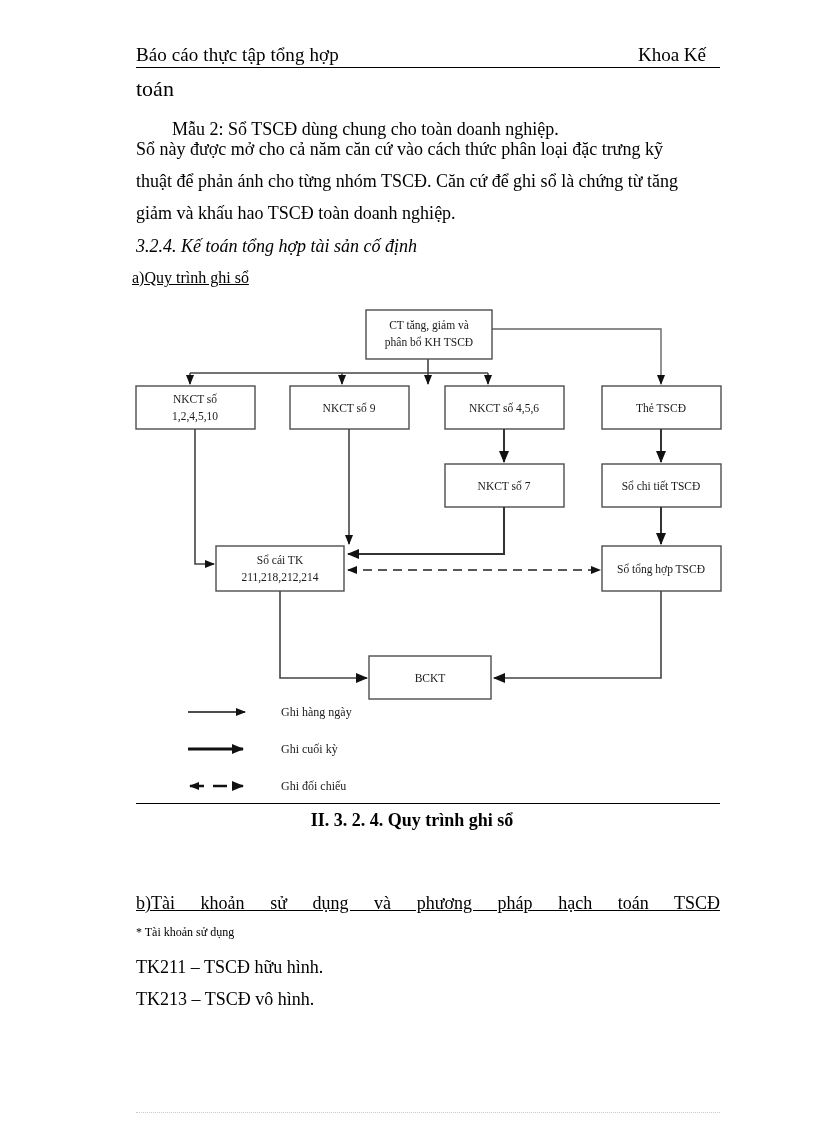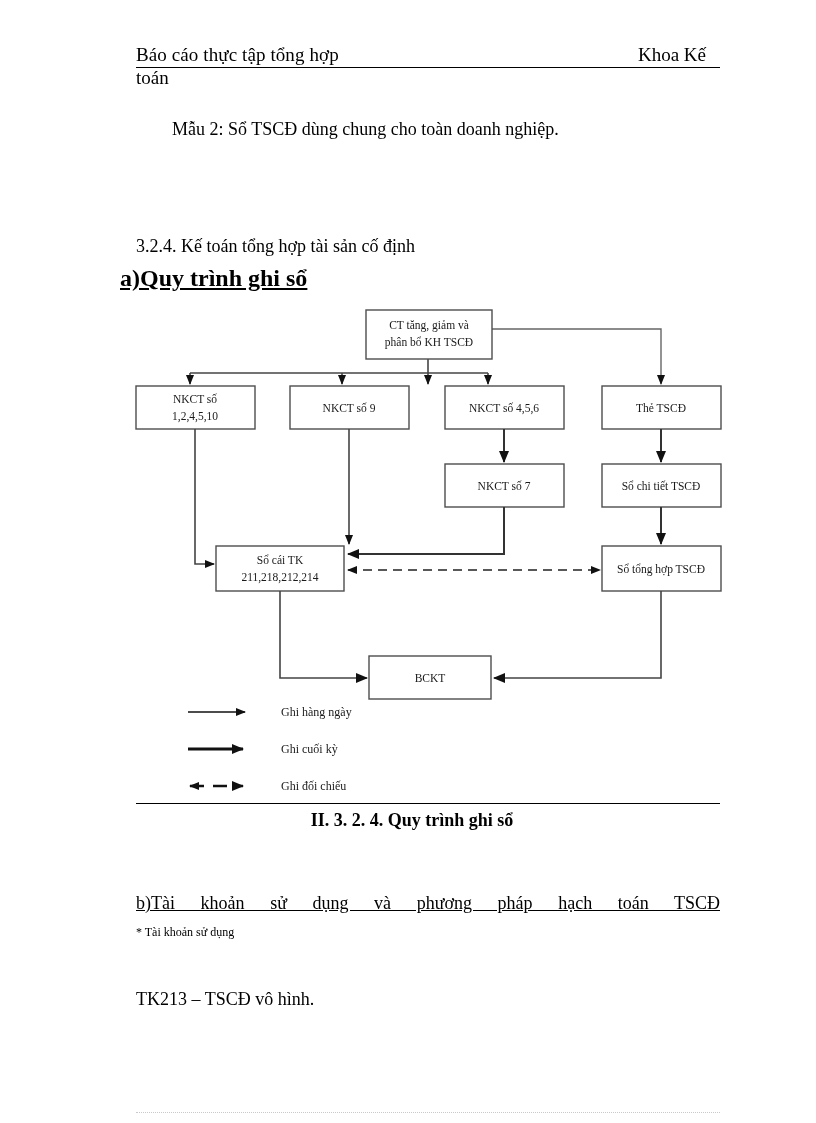--- a/index.html
+++ b/index.html
@@ -35,22 +35,22 @@
     font-size: 19px;
     letter-spacing: 0.1px;
   }
   .header-right {
     font-size: 19px;
     padding-right: 14px;
   }
   .header-cont {
     position: absolute;
     left: 136px;
-    top: 67px;
-    font-size: 19px;
+    top: 76px;
+    font-size: 22px;
   }
 
   
   .para {
     position: absolute;
     font-size: 18px;
     line-height: 30px;
   }
   .indent-line {
     left: 136px;
@@ -62,29 +62,29 @@
     left: 136px;
     top: 133px;
     width: 584px;
     text-align: justify;
     line-height: 32px;
   }
   .justified > span { display: block; }
   .sec-head {
     left: 136px;
     top: 231px;
+    font-style: italic;
     font-size: 18px;
     text-align: center;
   }
   .sub-head {
-    left: 120px;
+    left: 132px;
     top: 263px;
-    font-size: 24px;
+    font-size: 16px;
     text-decoration: underline;
-    font-weight: bold;
   }
 
   
   .chart {
     position: absolute;
     left: 130px;
     top: 296px;
     width: 600px;
     height: 510px;
   }
@@ -147,20 +147,25 @@
 <div class="page">
 
   <div class="header">
     <span class="header-left">Báo cáo thực tập tổng hợp</span>
     <span class="header-right">Khoa Kế</span>
   </div>
   <div class="header-cont">toán</div>
 
   <div class="para indent-line">Mẫu 2: Sổ TSCĐ dùng chung cho toàn doanh nghiệp.</div>
 
+  <div class="para justified">
+    <span>Sổ này được mở cho cả năm căn cứ vào cách thức phân loại đặc trưng kỹ</span>
+    <span>thuật để phản ánh cho từng nhóm TSCĐ. Căn cứ để ghi sổ là chứng từ tăng</span>
+    <span>giảm và khấu hao TSCĐ toàn doanh nghiệp.</span>
+  </div>
 
   <div class="para sec-head">3.2.4. Kế toán tổng hợp tài sản cố định</div>
   <div class="para sub-head">a)Quy trình ghi sổ</div>
 
   <div class="chart">
     <svg width="600" height="510" viewBox="0 0 600 510" xmlns="http://www.w3.org/2000/svg">
       <defs>
         <marker id="arrThin" markerWidth="10" markerHeight="8" refX="9" refY="4" orient="auto" markerUnits="userSpaceOnUse">
           <path d="M0,0 L10,4 L0,8 z" fill="#111"></path>
         </marker>
@@ -238,16 +243,17 @@
       <path d="M60,490 L113,490" stroke="#111" stroke-width="2.4" fill="none" stroke-dasharray="14,9" marker-end="url(#arrThick)" marker-start="url(#arrRev)"></path>
       <text class="legend-text" x="151" y="494">Ghi đối chiếu</text>
     </svg>
   </div>
 
   <div class="cap-rule"></div>
   <div class="caption">II. 3. 2. 4. Quy trình ghi sổ</div>
 
   <div class="b-head">b)Tài khoản sử dụng và phương pháp hạch toán TSCĐ</div>
   <div class="l1">* Tài khoản sử dụng</div>
+  <div class="l2">TK211 – TSCĐ hữu hình.</div>
   <div class="l3">TK213 – TSCĐ vô hình.</div>
 
   <div class="footer-rule"></div>
 </div>
 
 </body></html>

